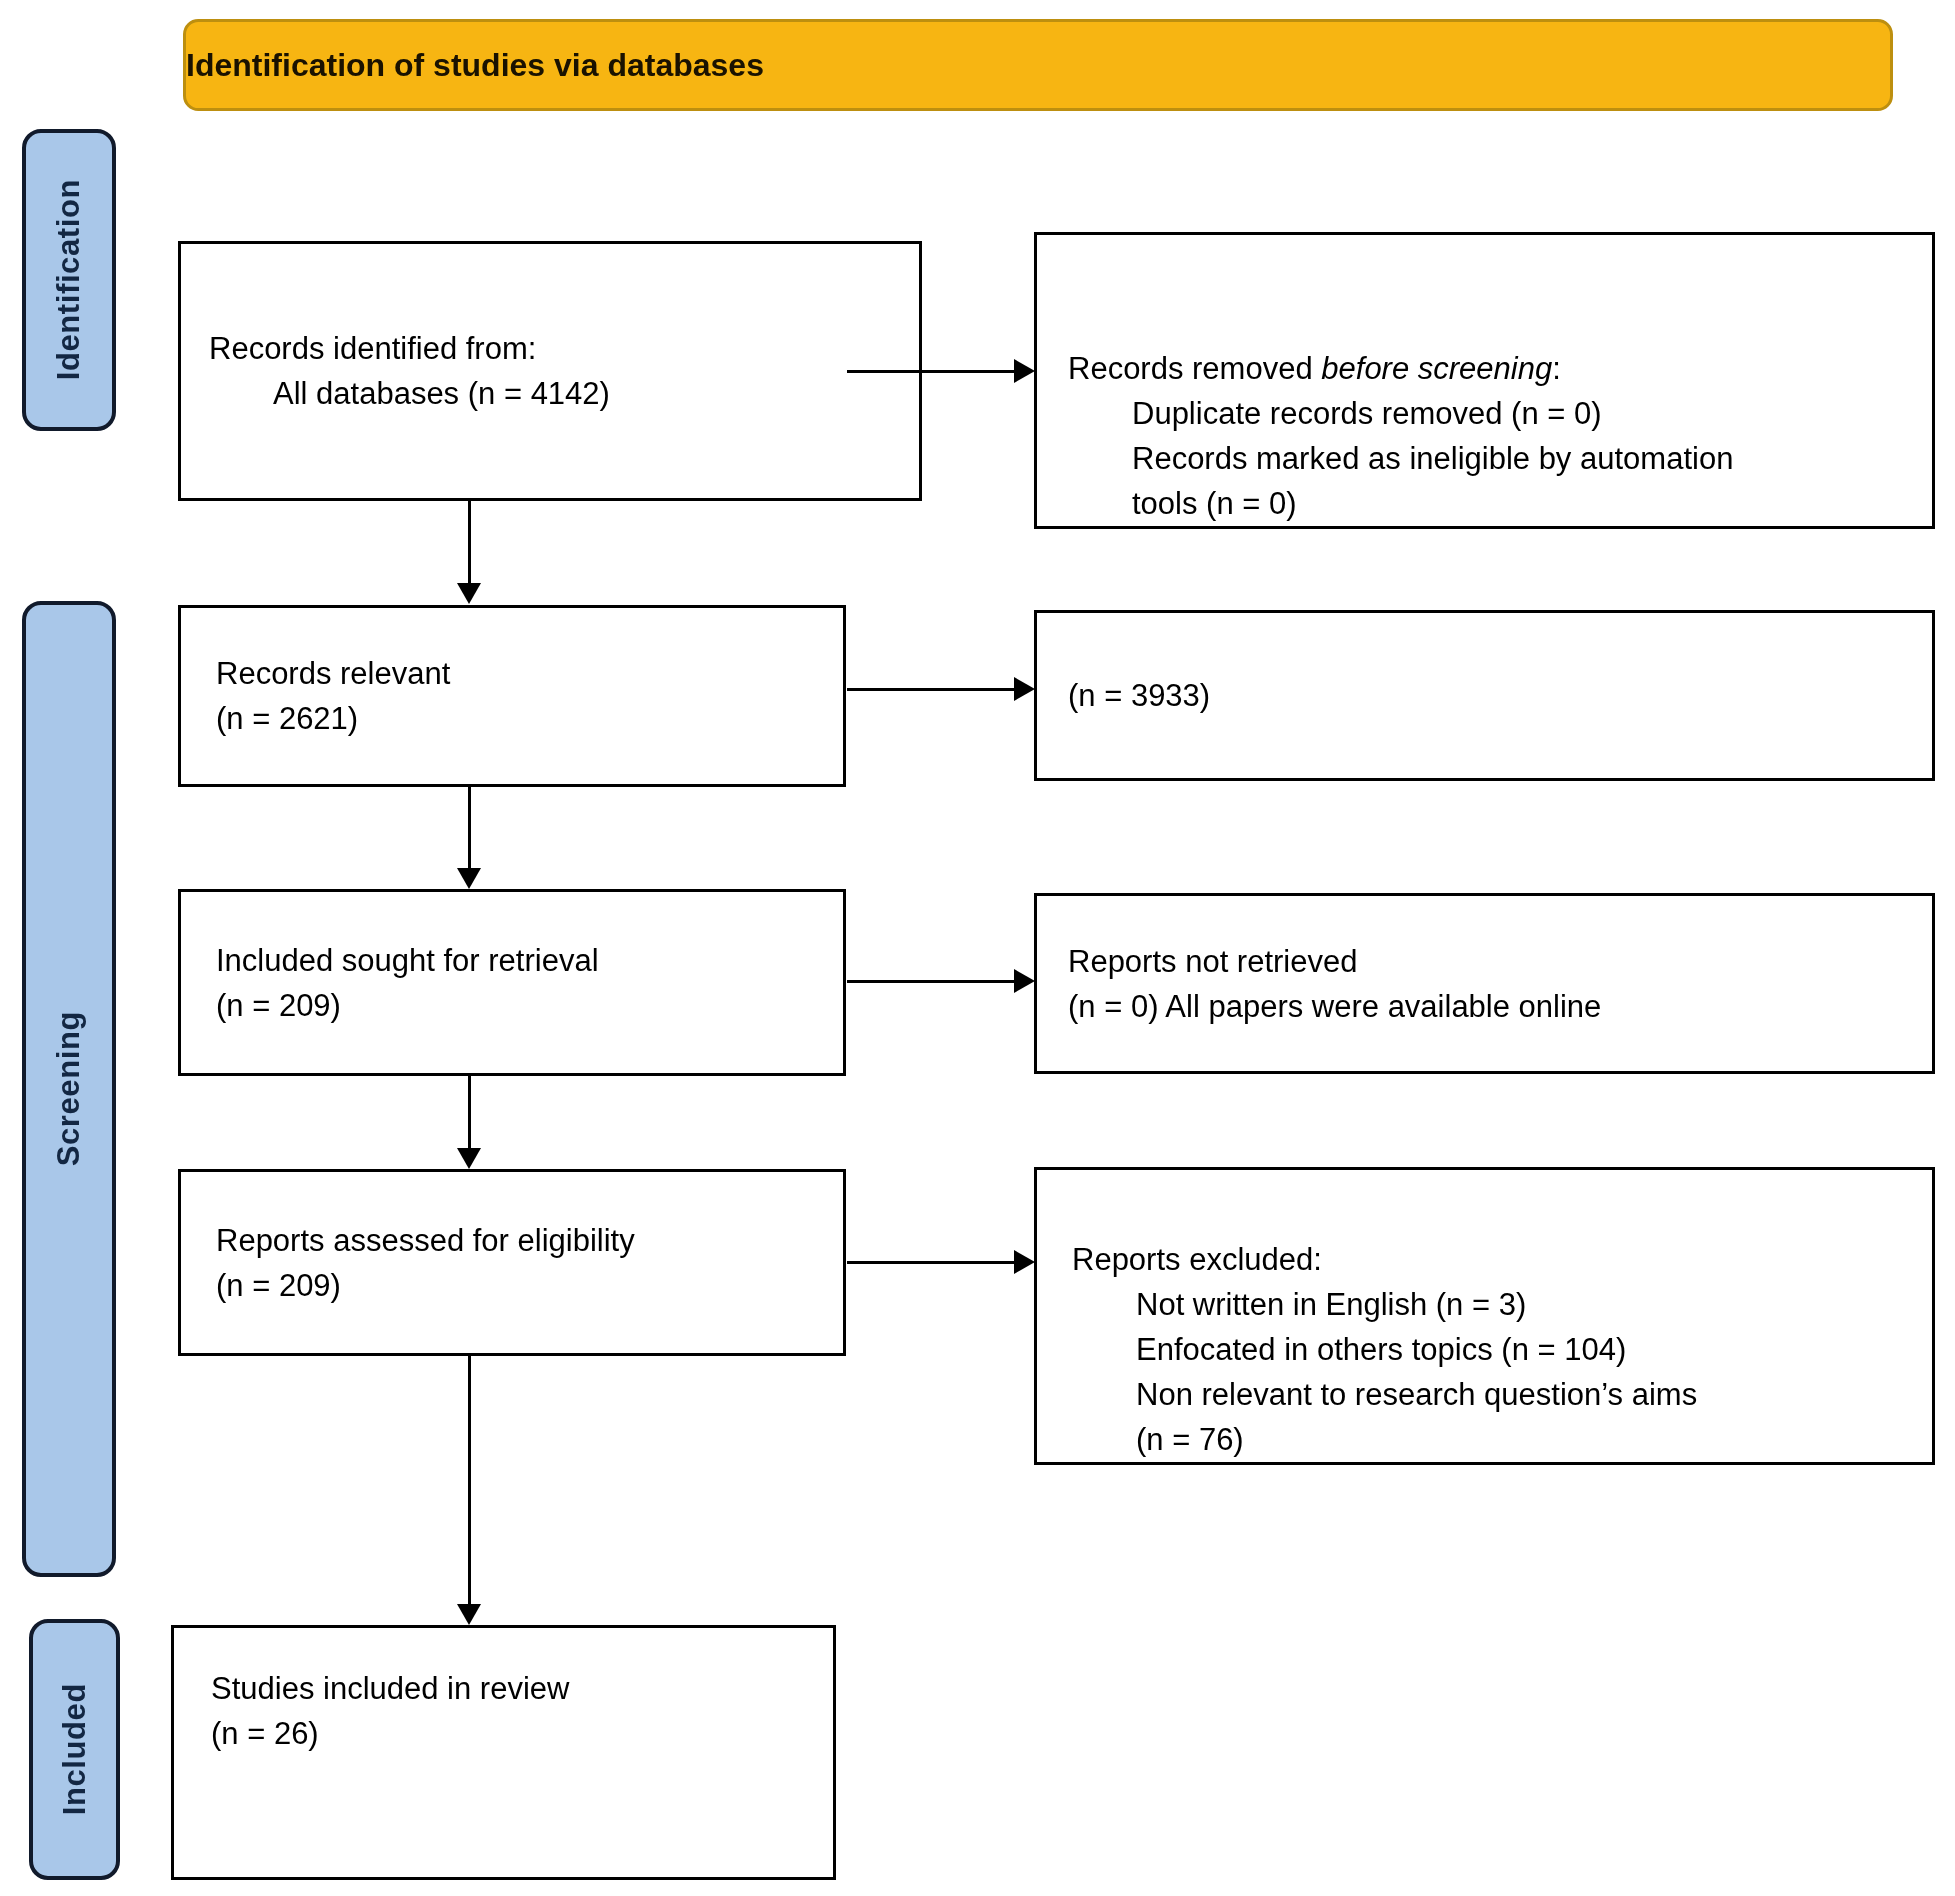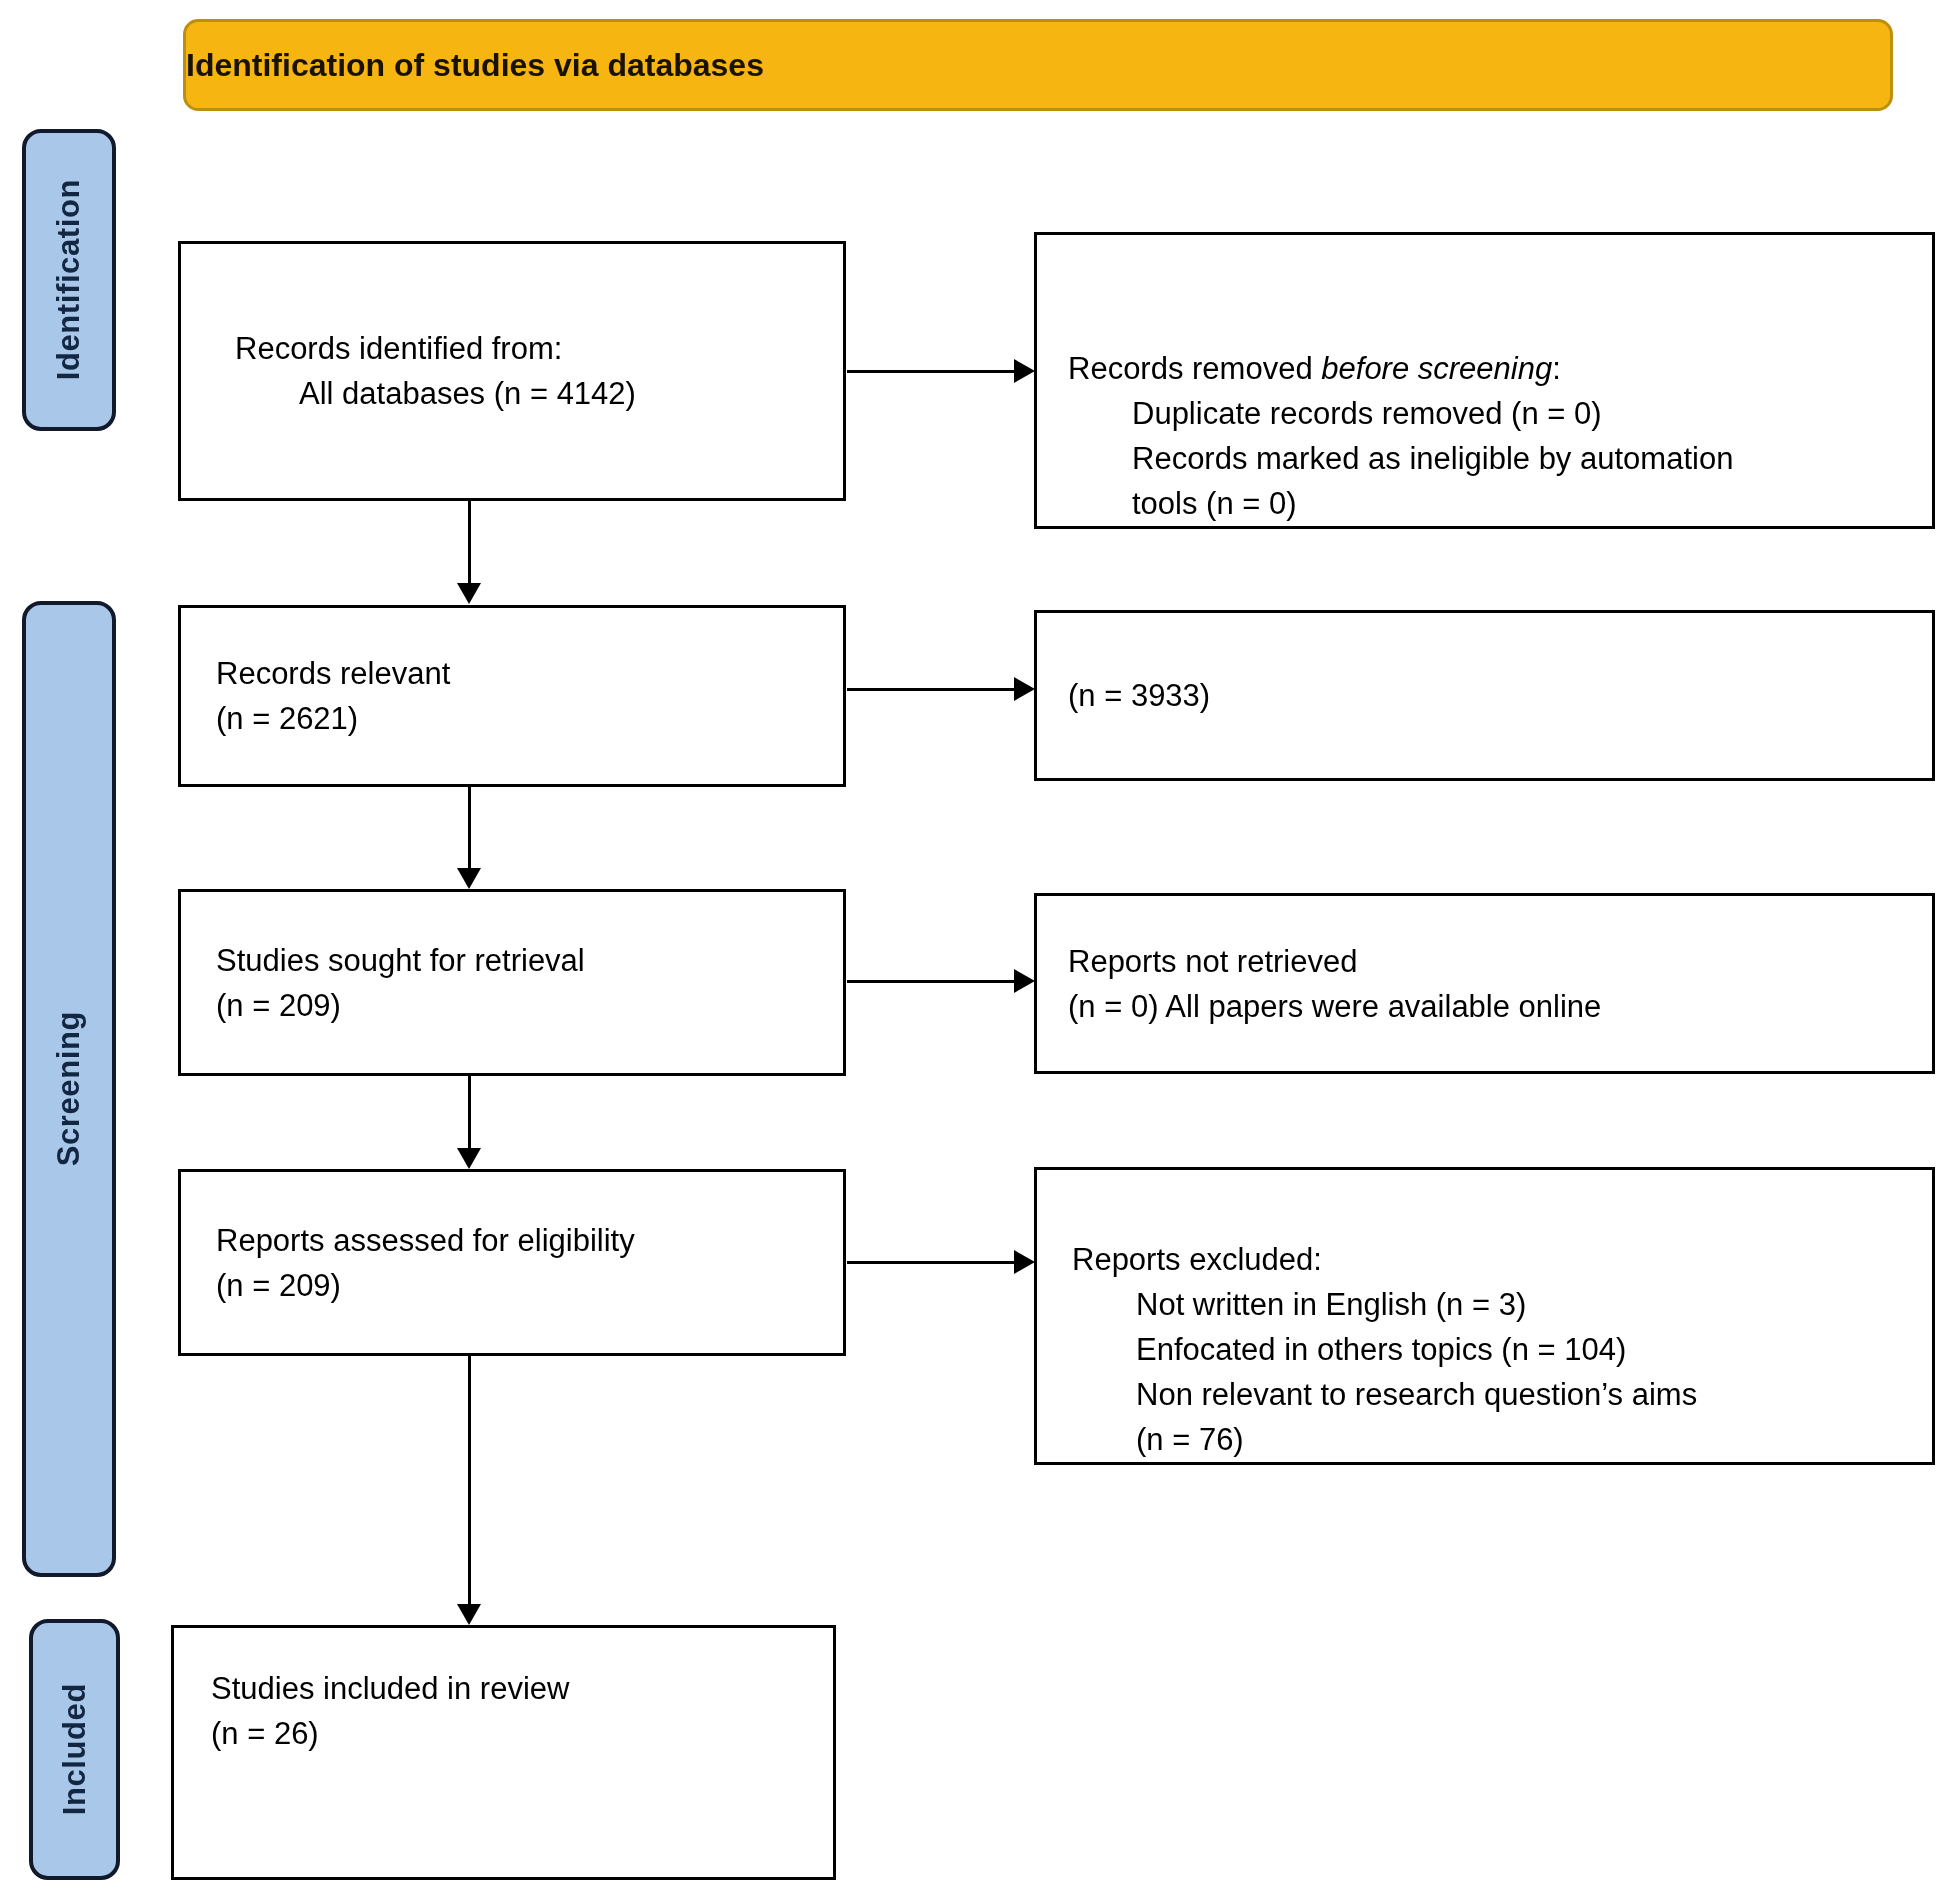--- a/index.html
+++ b/index.html
@@ -87,32 +87,32 @@
   <div class="stage" style="left:21.6px;top:129px;width:94px;height:302px">
     <span class="vtext">Identification</span>
   </div>
   <div class="stage" style="left:21.6px;top:601px;width:94px;height:976px">
     <span class="vtext">Screening</span>
   </div>
   <div class="stage" style="left:29px;top:1619px;width:91px;height:261px">
     <span class="vtext">Included</span>
   </div>
 
-  <div class="fbox" style="left:178px;top:241px;width:668px;height:260px;padding-left:54px;padding-right:12.7px">
+  <div class="fbox" style="left:178px;top:241px;width:744px;height:260px;padding-left:28px;padding-right:12.7px">
     <div class="line">Records identified from:</div>
     <div class="line indent">All databases (n = 4142)</div>
   </div>
 
   <div class="fbox" style="left:178px;top:605px;width:668px;height:182px;padding-left:35px;padding-right:12.7px">
     <div class="line">Records relevant</div>
     <div class="line">(n = 2621)</div>
   </div>
 
   <div class="fbox" style="left:178px;top:889px;width:668px;height:187px;padding-left:35px;padding-right:12.7px">
-    <div class="line">Studies sought for retrieval</div>
+    <div class="line">Included sought for retrieval</div>
     <div class="line">(n = 209)</div>
   </div>
 
   <div class="fbox" style="left:178px;top:1169px;width:668px;height:187px;padding-left:35px;padding-right:12.7px">
     <div class="line">Reports assessed for eligibility</div>
     <div class="line">(n = 209)</div>
   </div>
 
   <div class="fbox" style="left:171px;top:1625px;width:665px;height:255px;padding-left:37px;padding-right:12.7px;padding-bottom:84px">
     <div class="line">Studies included in review</div>

